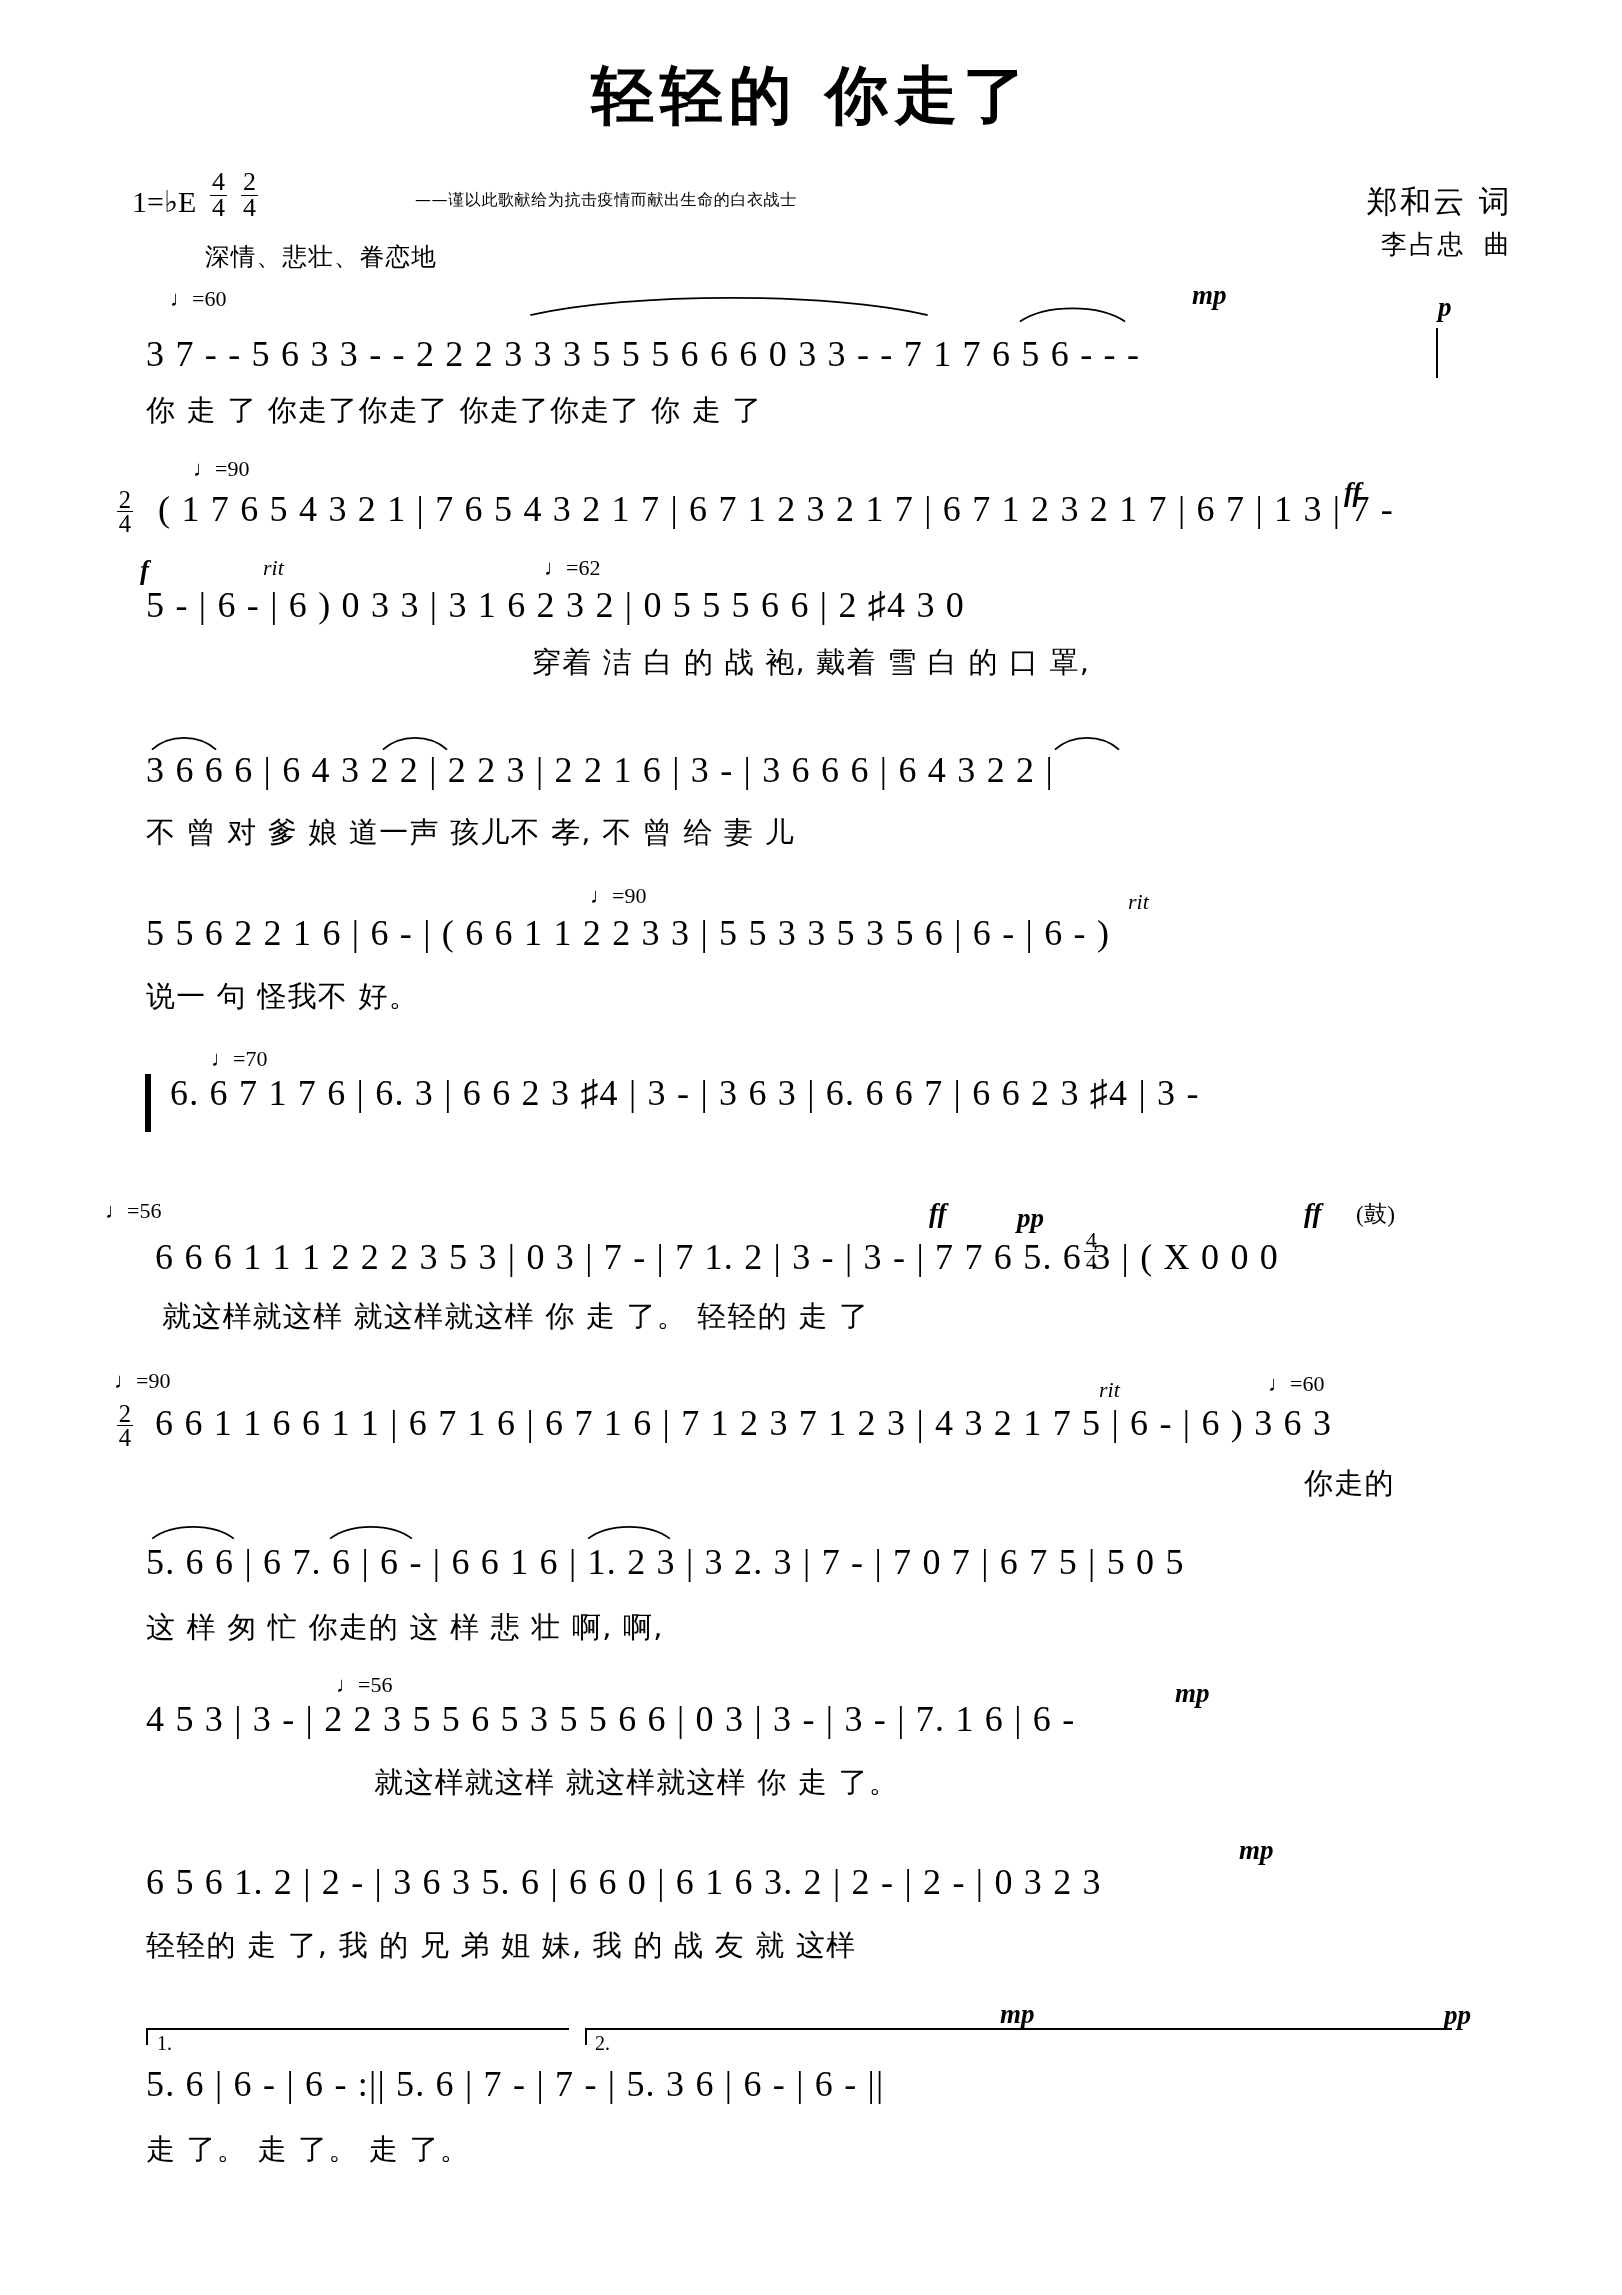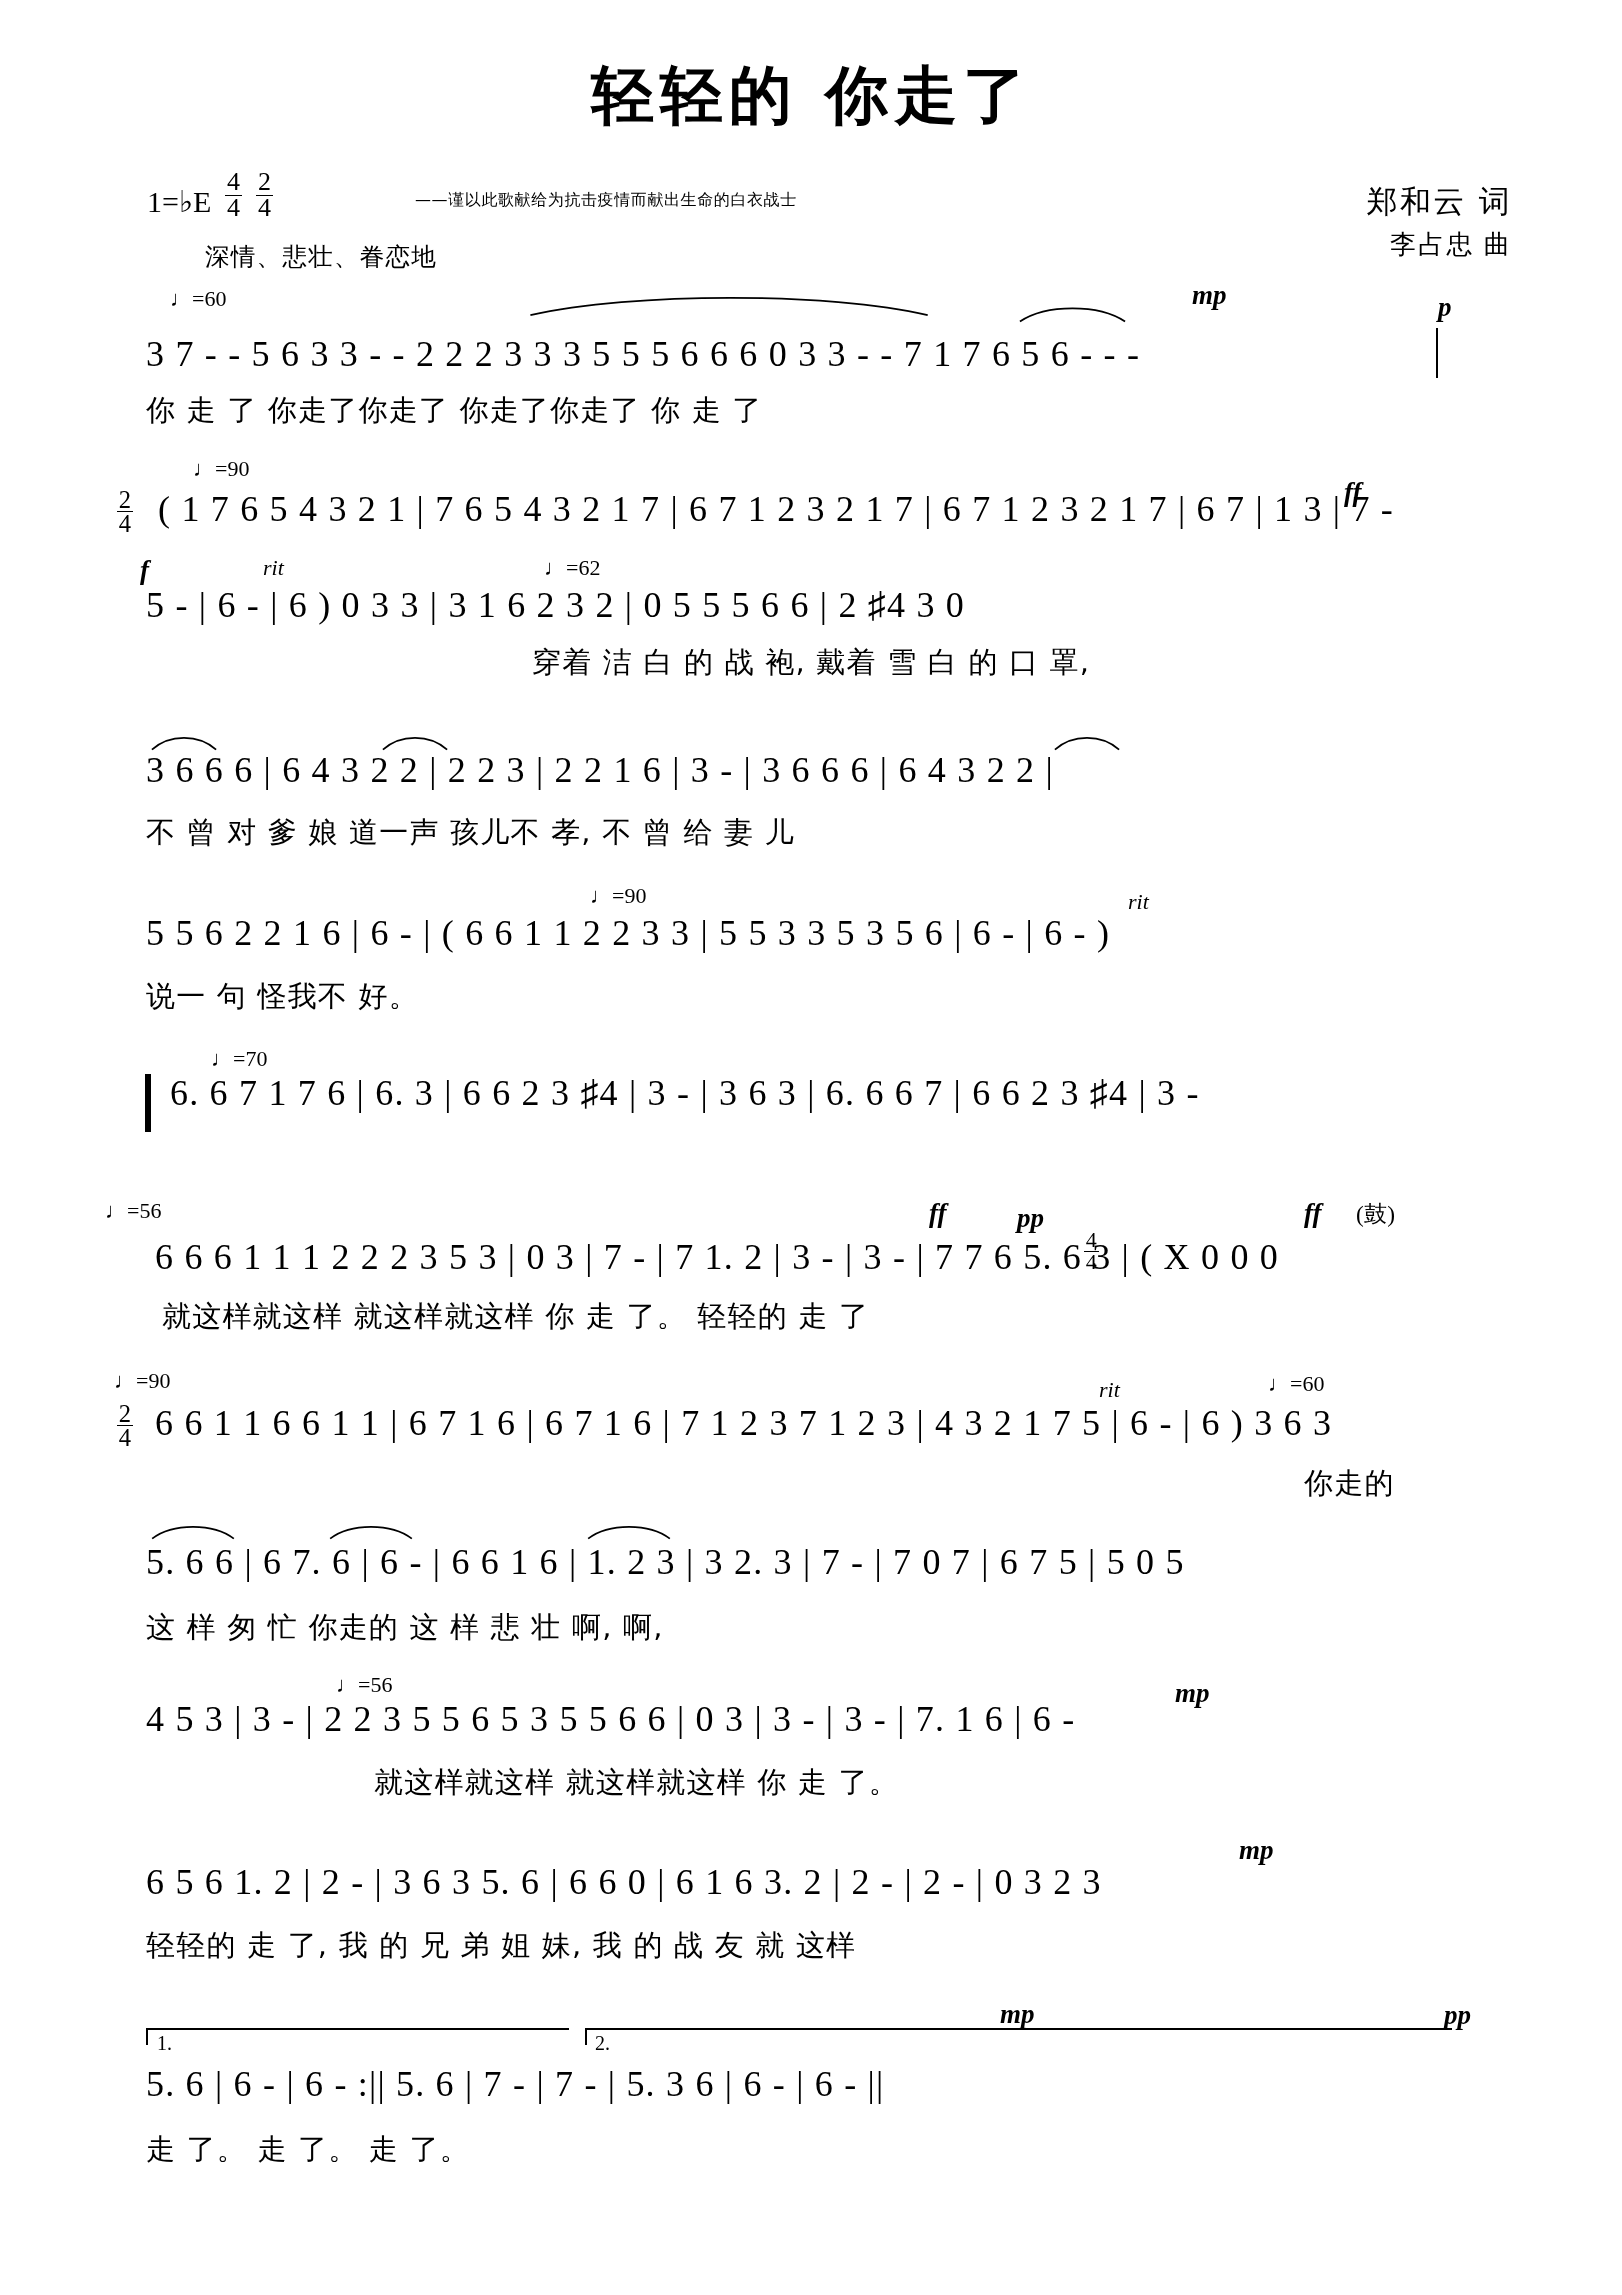--- a/index.html
+++ b/index.html
@@ -23,21 +23,21 @@
     position:absolute;
     top:53px; left:0; width:1623px;
     text-align:center;
     font-family:"DejaVu Sans", sans-serif;
     font-weight:bold;
     font-size:63px;
     letter-spacing:5.8px;
   }
   .key-sig{
     position:absolute;
-    top:170px; left:147px;
+    top:170px; left:132px;
     font-size:30px;
     font-family:"Liberation Serif", serif;
   }
   .key-sig .frac{
     display:inline-block;
     text-align:center;
     line-height:0.95;
     font-size:26px;
     vertical-align:-3.5px;
     margin-left:5.8px;
@@ -55,21 +55,21 @@
     position:absolute;
     top:181px; right:111px;
     font-size:31px;
     font-family:"DejaVu Sans", sans-serif;
     letter-spacing:2.3px;
   }
   .credit2{
     position:absolute;
     top:227px; right:111px;
     font-size:26px;
-    font-family:Liberation Serif, serif;
+    font-family:Liberation Mono, monospace;
     letter-spacing:2.3px;
   }
   .expression{
     position:absolute;
     top:240px; left:205px;
     font-size:24.6px;
     font-family:"DejaVu Sans", sans-serif;
     letter-spacing:1.2px;
   }
 

